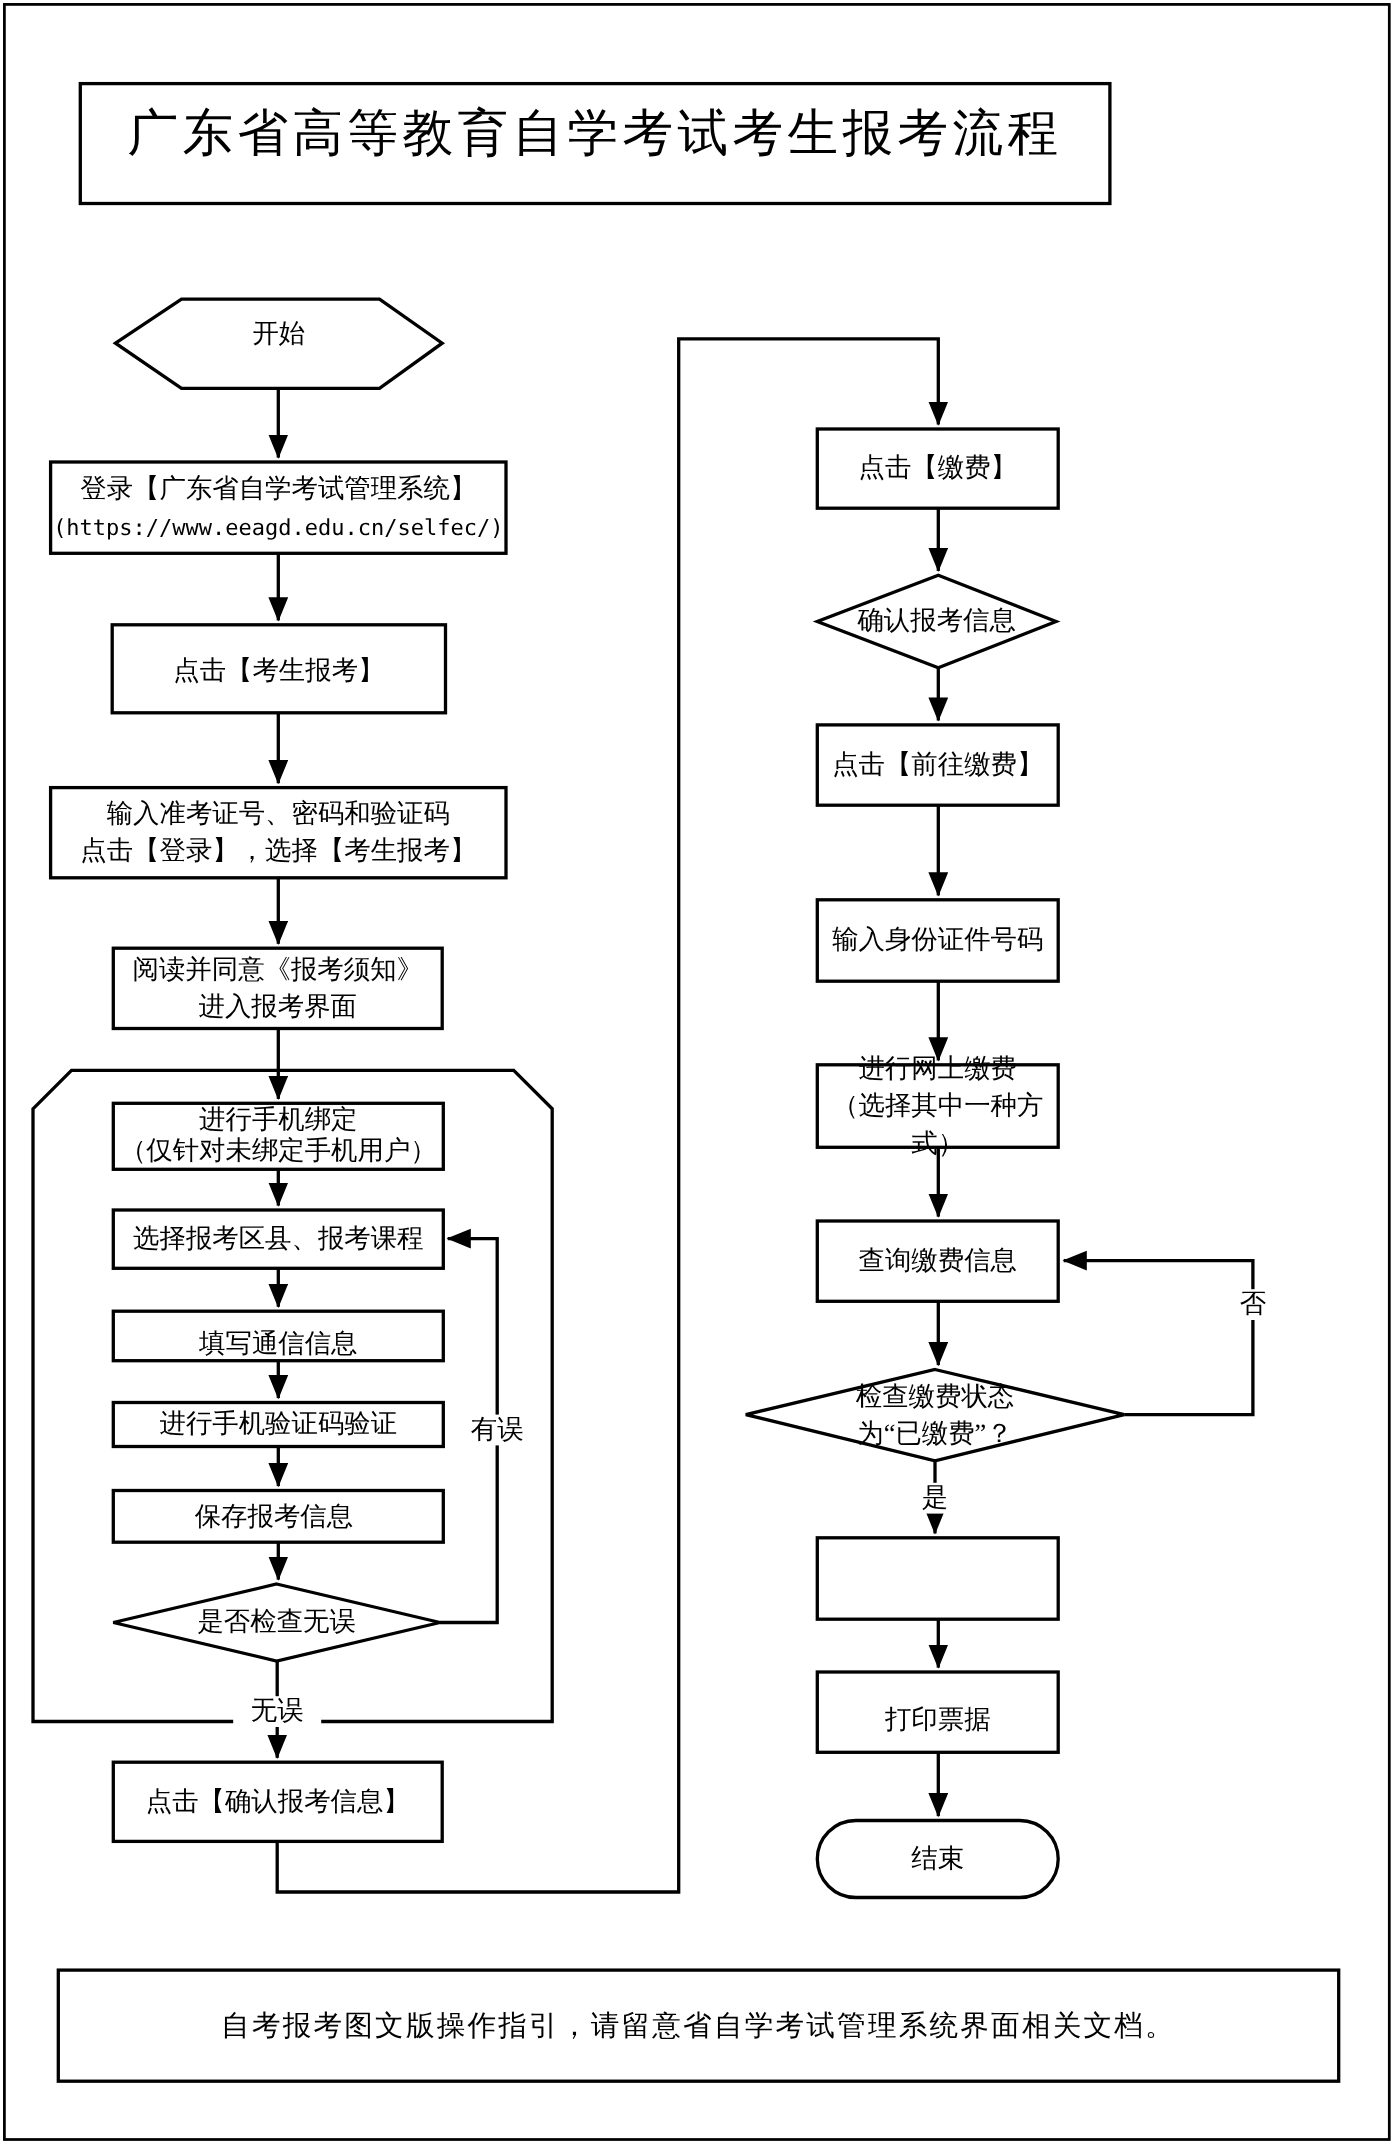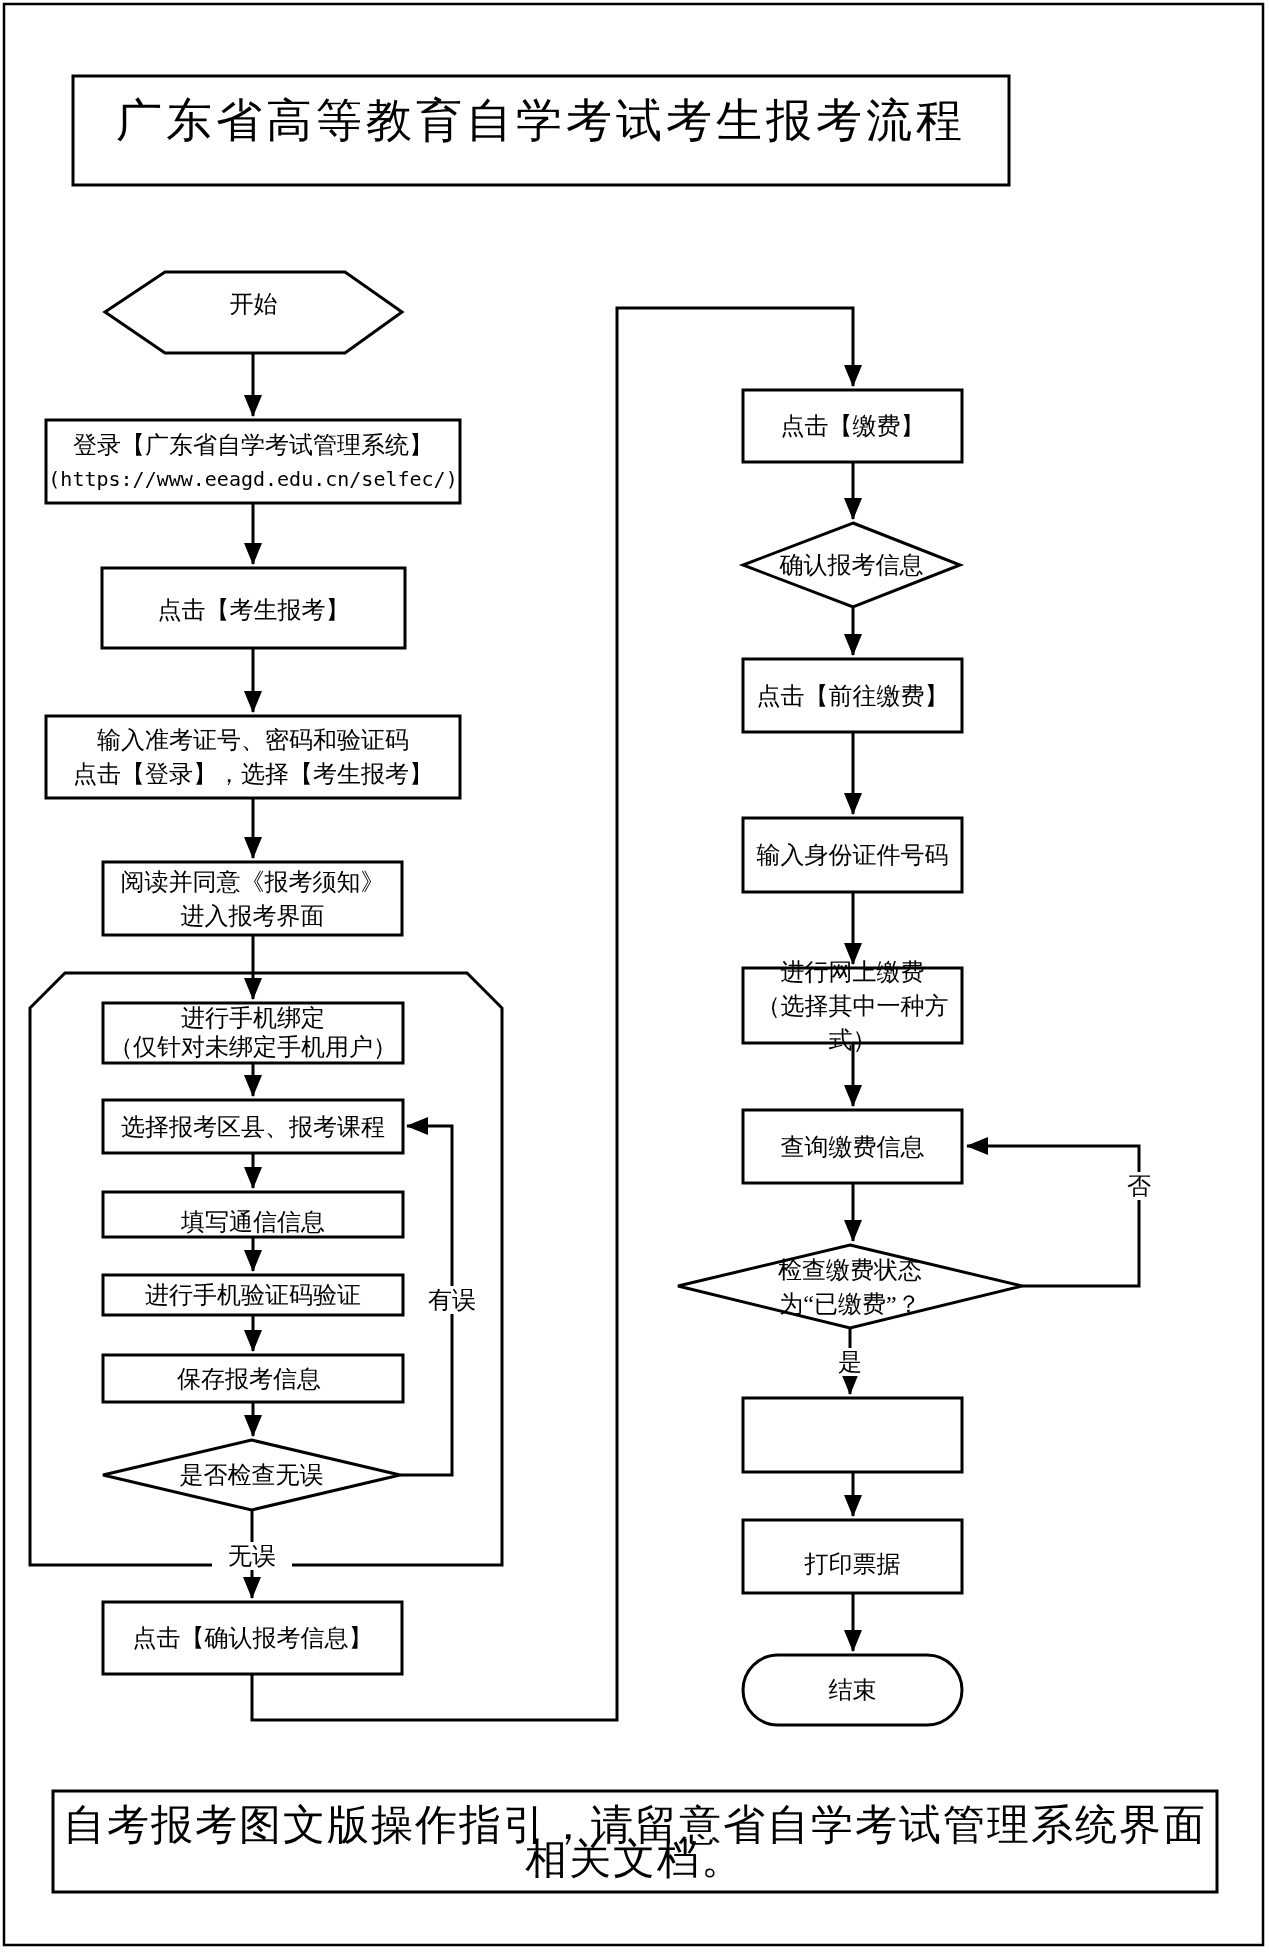--- a/index.html
+++ b/index.html
@@ -2,21 +2,21 @@
 <html><head>
 <meta charset="utf-8">
 <style>
   html,body{margin:0;padding:0;background:#fff;}
   #page{position:relative;width:1269px;height:1952px;background:#ffffff;
         font-family:"Liberation Serif","DejaVu Serif",serif;color:#000;overflow:hidden;}
   #diagram-svg{position:absolute;left:0;top:0;width:1269px;height:1952px;}
   .lbl{position:absolute;display:flex;align-items:center;justify-content:center;
        text-align:center;white-space:pre-line;font-size:24px;line-height:34px;color:#000;}
   .lbl.title{font-size:46px;letter-spacing:4px;line-height:52px;}
-  .lbl.footer{font-size:42px;letter-spacing:2px;}
+  .lbl.footer{font-size:26px;letter-spacing:2px;}
   .lbl.tight{line-height:29px;}
   .edge-lbl{position:absolute;display:flex;align-items:center;justify-content:center;
             background:#ffffff;font-size:24px;line-height:28px;color:#000;}
   .url-line{font-family:"DejaVu Sans Mono","Liberation Mono",monospace;font-size:20px;
             letter-spacing:0;display:block;}
   .cn-line{display:block;}
 </style>
 </head>
 <body>
 

